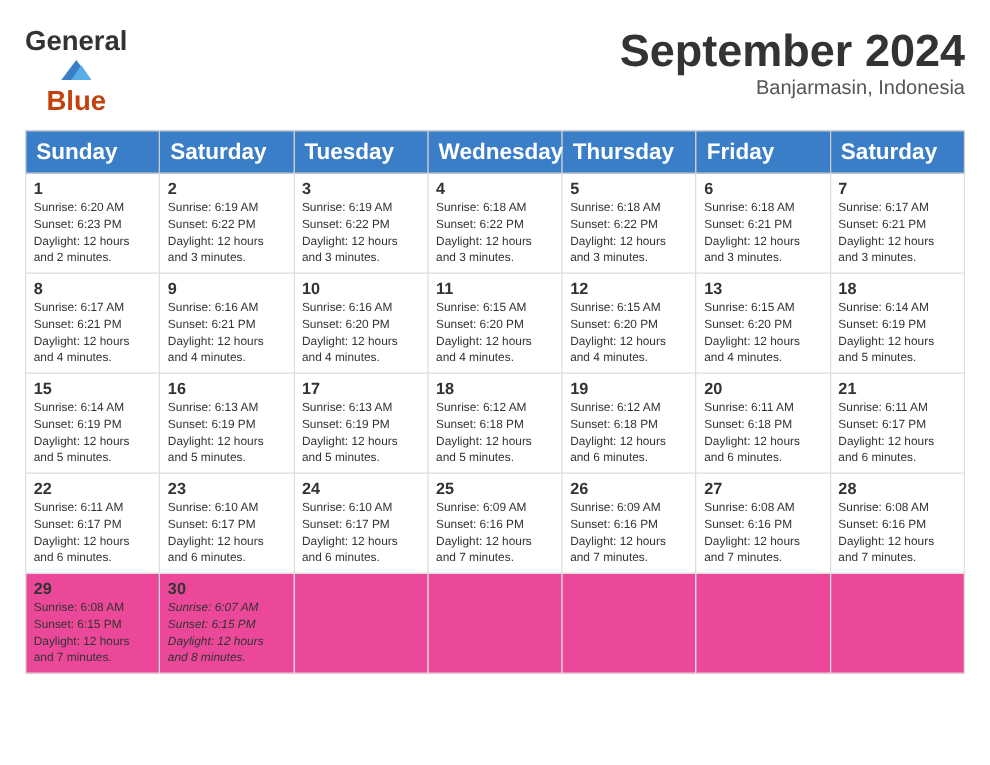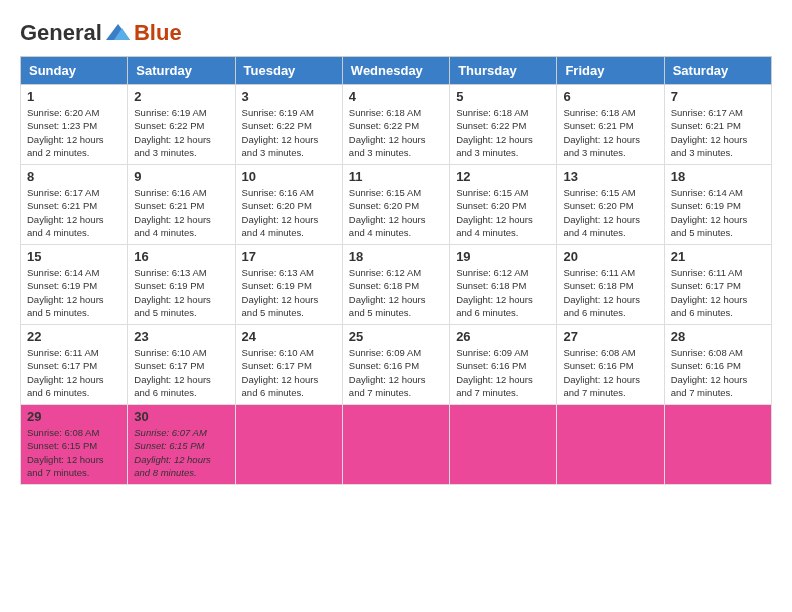--- a/index.html
+++ b/index.html
@@ -20,20 +20,21 @@
       display: flex;
       flex-direction: column;
       align-items: flex-start;
     }
     .logo-text {
       display: flex;
       align-items: center;
       font-size: 22px;
       font-weight: bold;
       color: #333;
+      flex-direction: column;
     }
     .logo-general { color: #333; }
     .logo-blue { color: #c2410c; }
     .logo-icon {
       width: 28px;
       height: 22px;
       margin: 0 2px;
     }
     .title-block {
       text-align: right;
@@ -50,21 +51,21 @@
     .calendar {
       width: 100%;
       border-collapse: collapse;
       table-layout: fixed;
     }
     .calendar th {
       background: #3a7ec8;
       color: #fff;
       text-align: left;
       padding: 6px 8px;
-      font-size: 13px;
+      font-size: 18px;
       font-weight: bold;
       border: 1px solid #ccc;
     }
     .calendar td {
       vertical-align: top;
       padding: 4px 6px;
       border: 1px solid #ddd;
       font-size: 10px;
       color: #333;
       background: #fff;
@@ -101,41 +102,43 @@
     <div class="logo-text">
       <span class="logo-general">General</span>
       <svg class="logo-icon" viewBox="0 0 28 22" xmlns="http://www.w3.org/2000/svg">
         <polygon points="14,2 26,18 2,18" fill="#3a7ec8"></polygon>
         <polygon points="18,6 26,18 10,18" fill="#5aaee8"></polygon>
       </svg>
       <span class="logo-blue">Blue</span>
     </div>
   </div>
   <div class="title-block">
+    <div class="month-title">September 2024</div>
+    <div class="subtitle">Banjarmasin, Indonesia</div>
   </div>
 </div>
 
 <table class="calendar">
   <thead>
     <tr>
       <th>Sunday</th>
       <th>Saturday</th>
       <th>Tuesday</th>
       <th>Wednesday</th>
       <th>Thursday</th>
       <th>Friday</th>
       <th>Saturday</th>
     </tr>
   </thead>
   <tbody id="calendar-body">
   <tr class="week-row">
         <td>
           <span class="day-num">1</span>
           <div class="day-info" style="white-space: pre-line;">Sunrise: 6:20 AM
-Sunset: 1:23 PM
+Sunset: 6:23 PM
 Daylight: 12 hours
 and 2 minutes.</div>
         </td>
         <td>
           <span class="day-num">2</span>
           <div class="day-info" style="white-space: pre-line;">Sunrise: 6:19 AM
 Sunset: 6:22 PM
 Daylight: 12 hours
 and 3 minutes.</div>
         </td>

